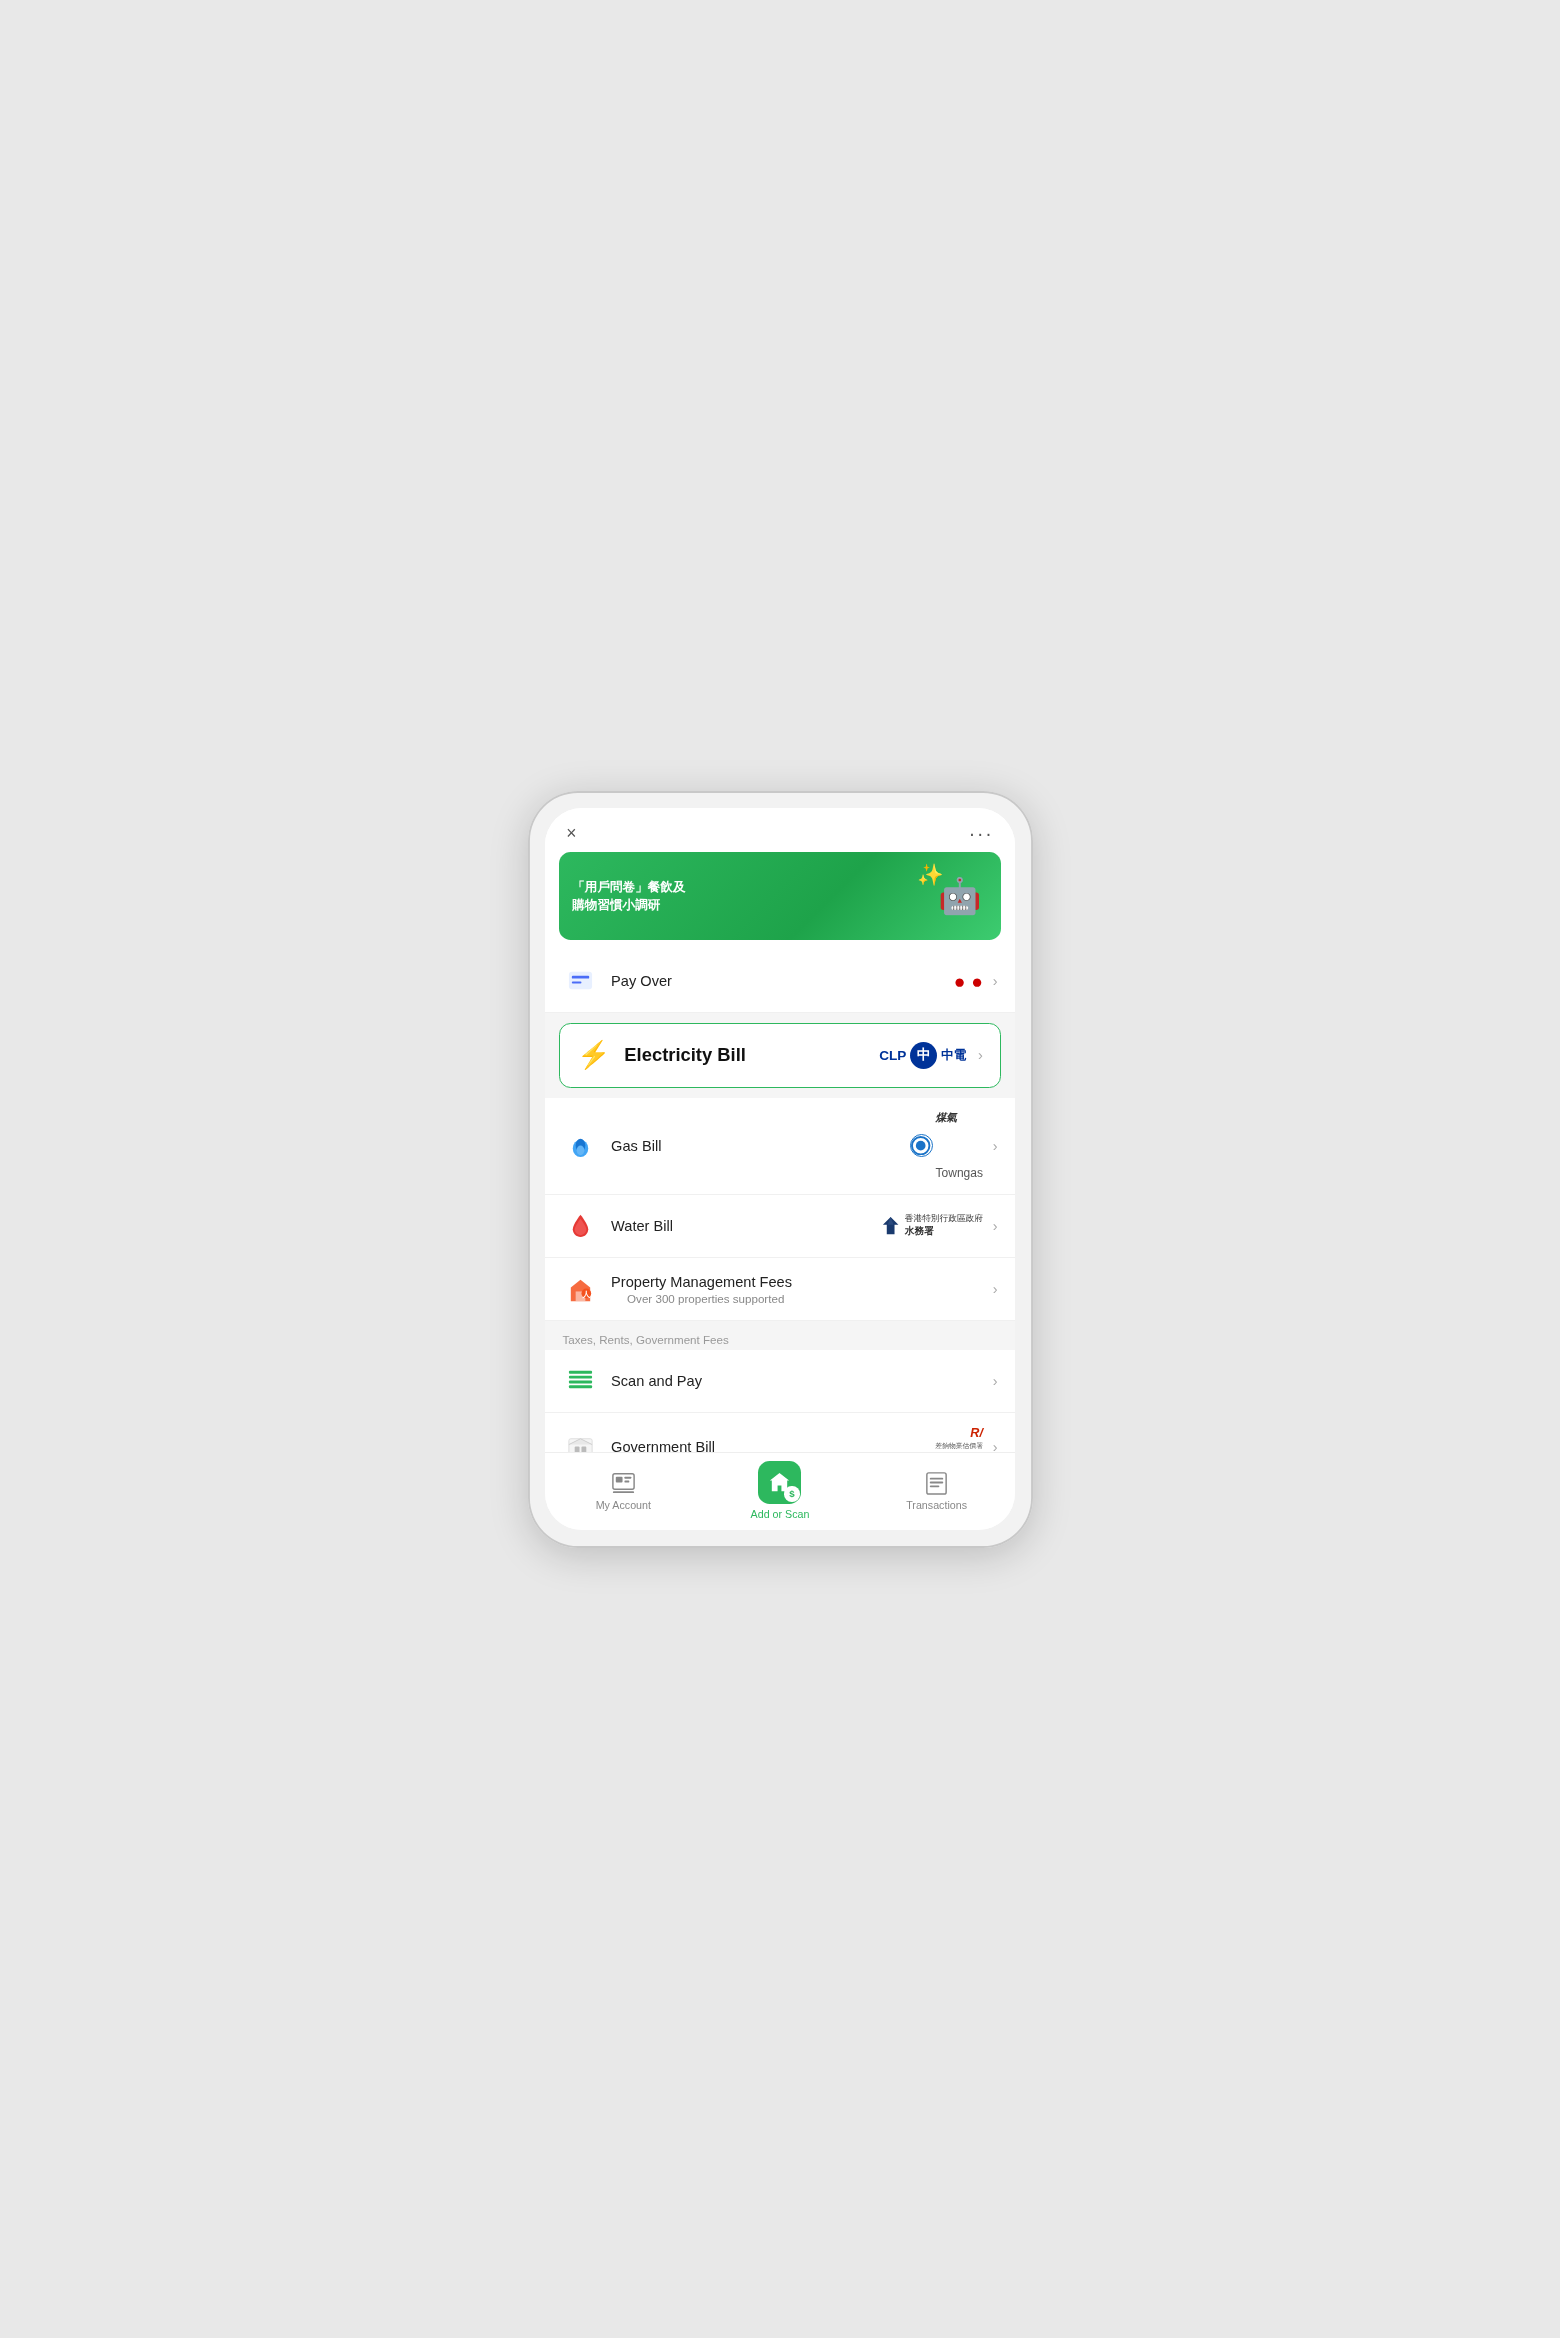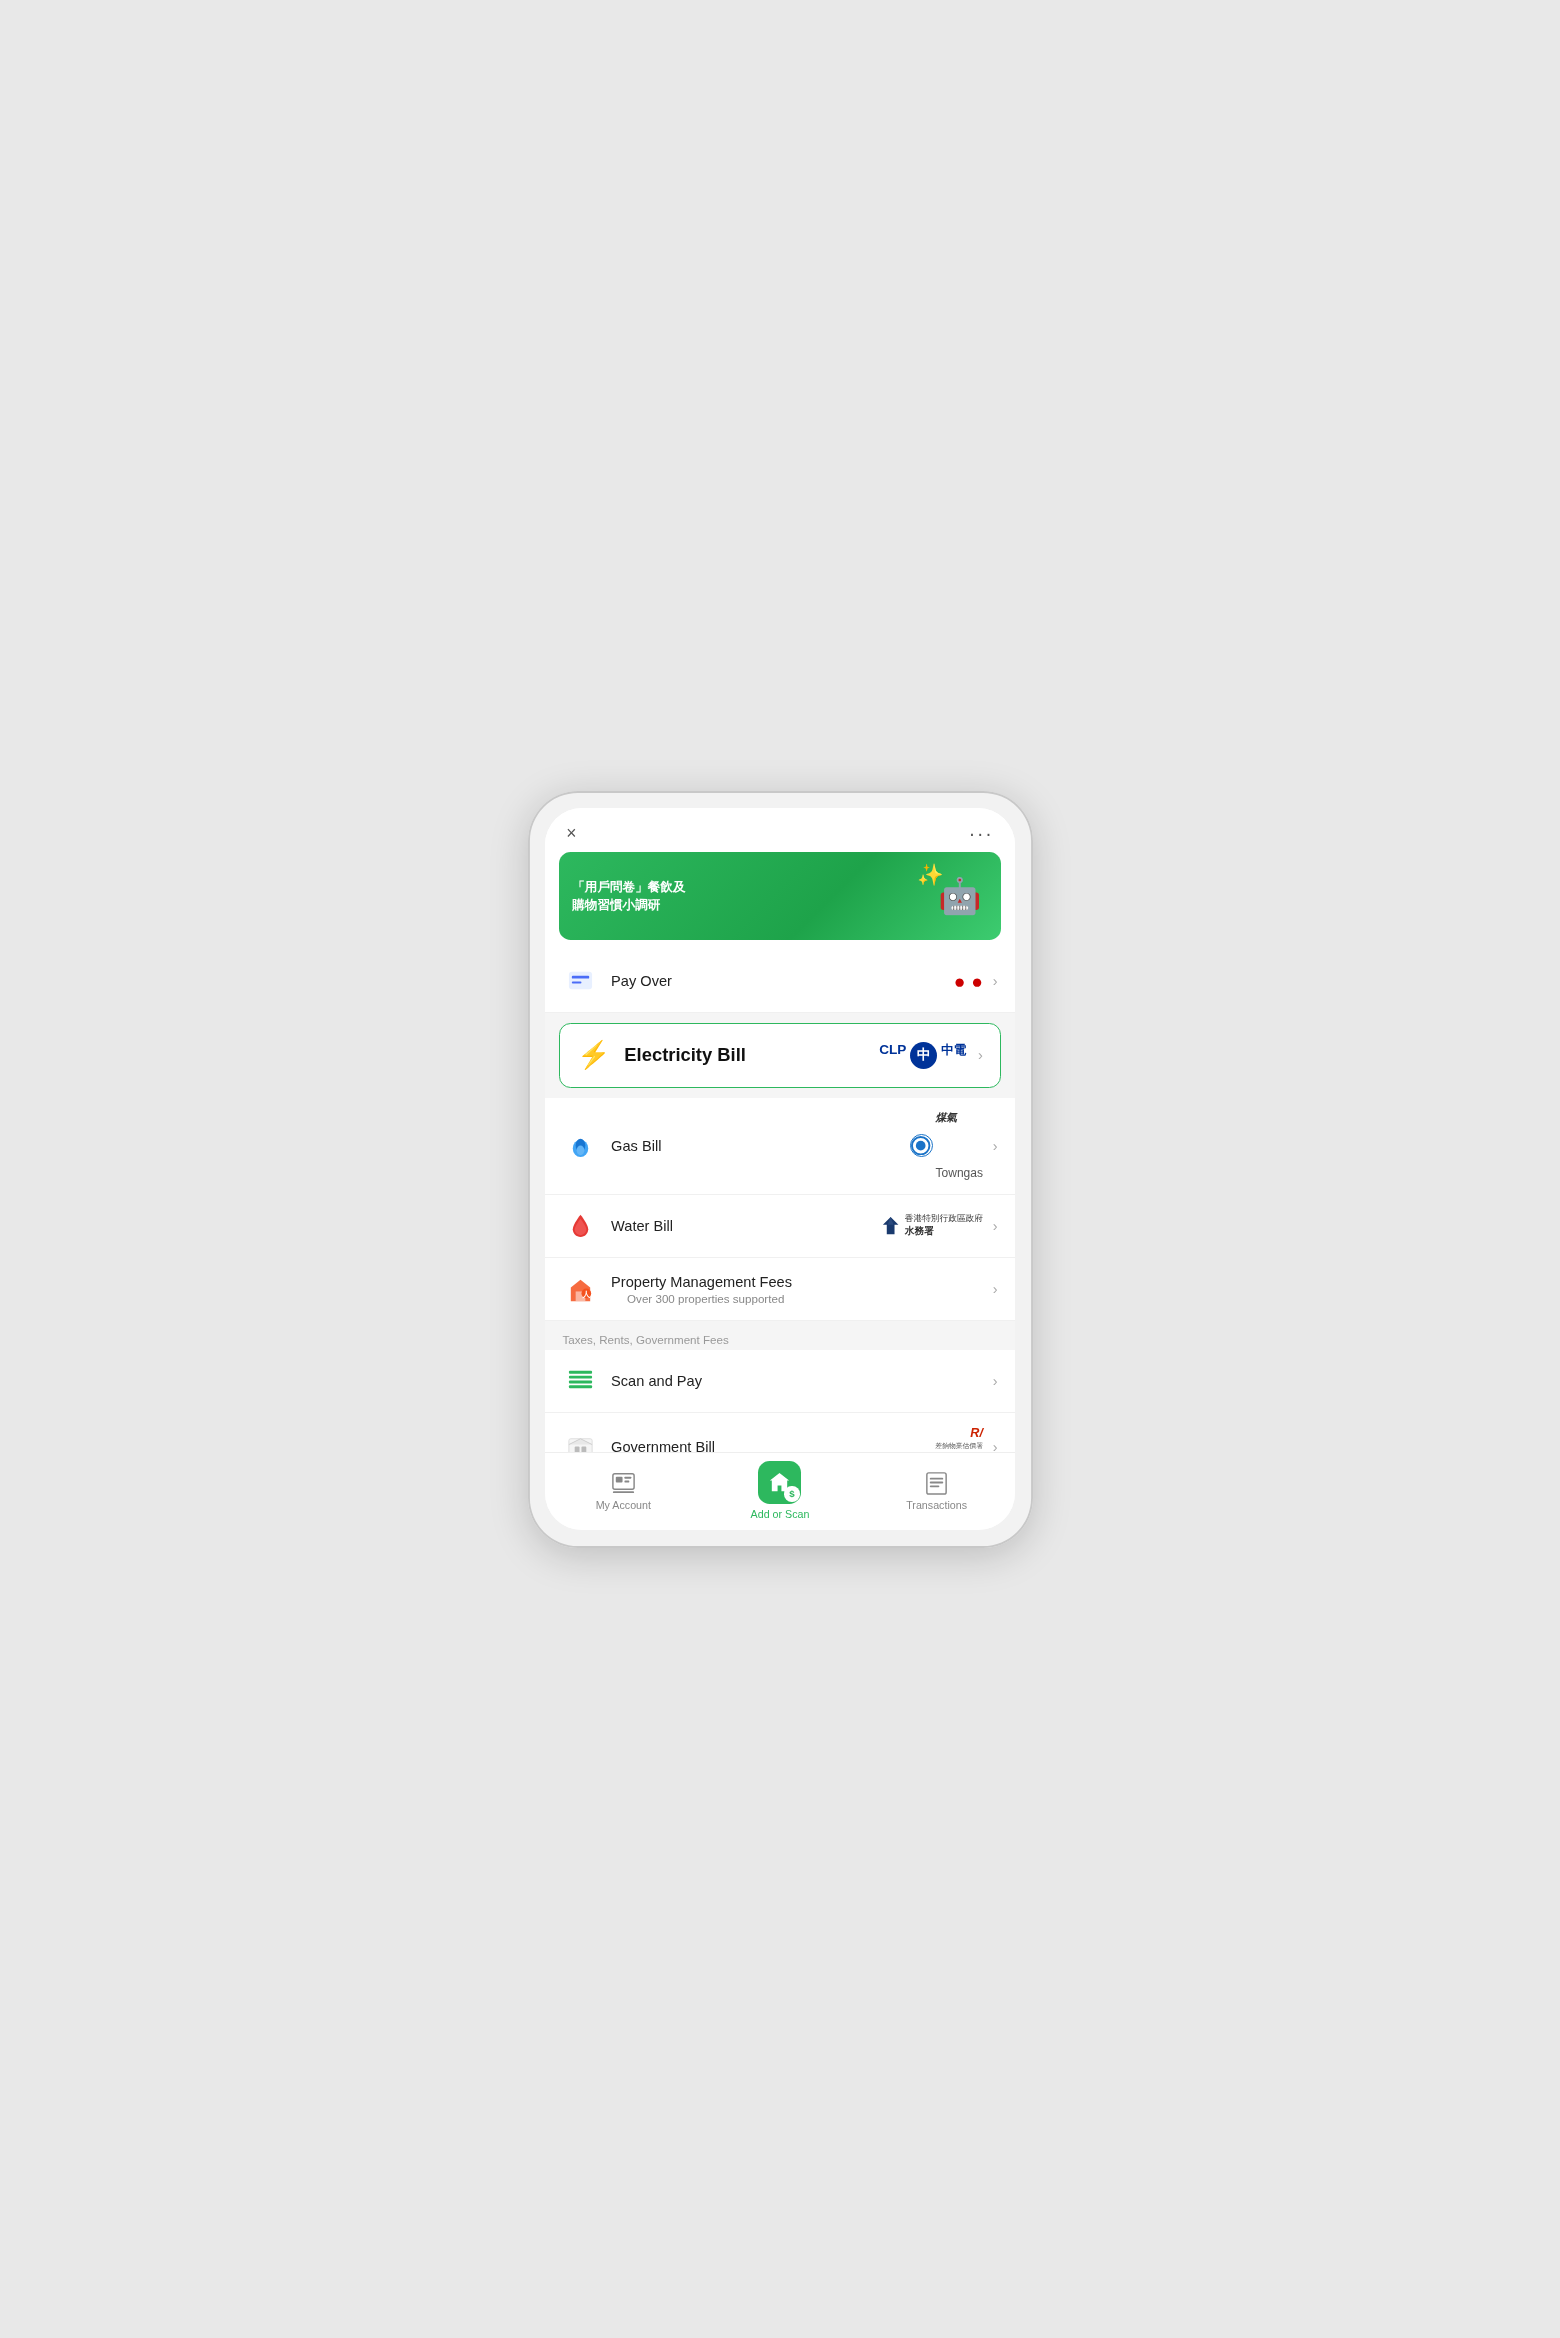--- a/index.html
+++ b/index.html
@@ -117,20 +117,21 @@
       font-weight: 600;
       color: #111;
     }
     .electricity-right {
       display: flex;
       align-items: center;
       gap: 7.8px;
     }
     .clp-logo {
       display: flex;
+      align-items: center;
       gap: 3.9px;
       font-size: 13.6px;
       font-weight: 700;
       color: #003399;
     }
     .clp-circle {
       width: 27px;
       height: 27px;
       border-radius: 50%;
       background: #003399;

